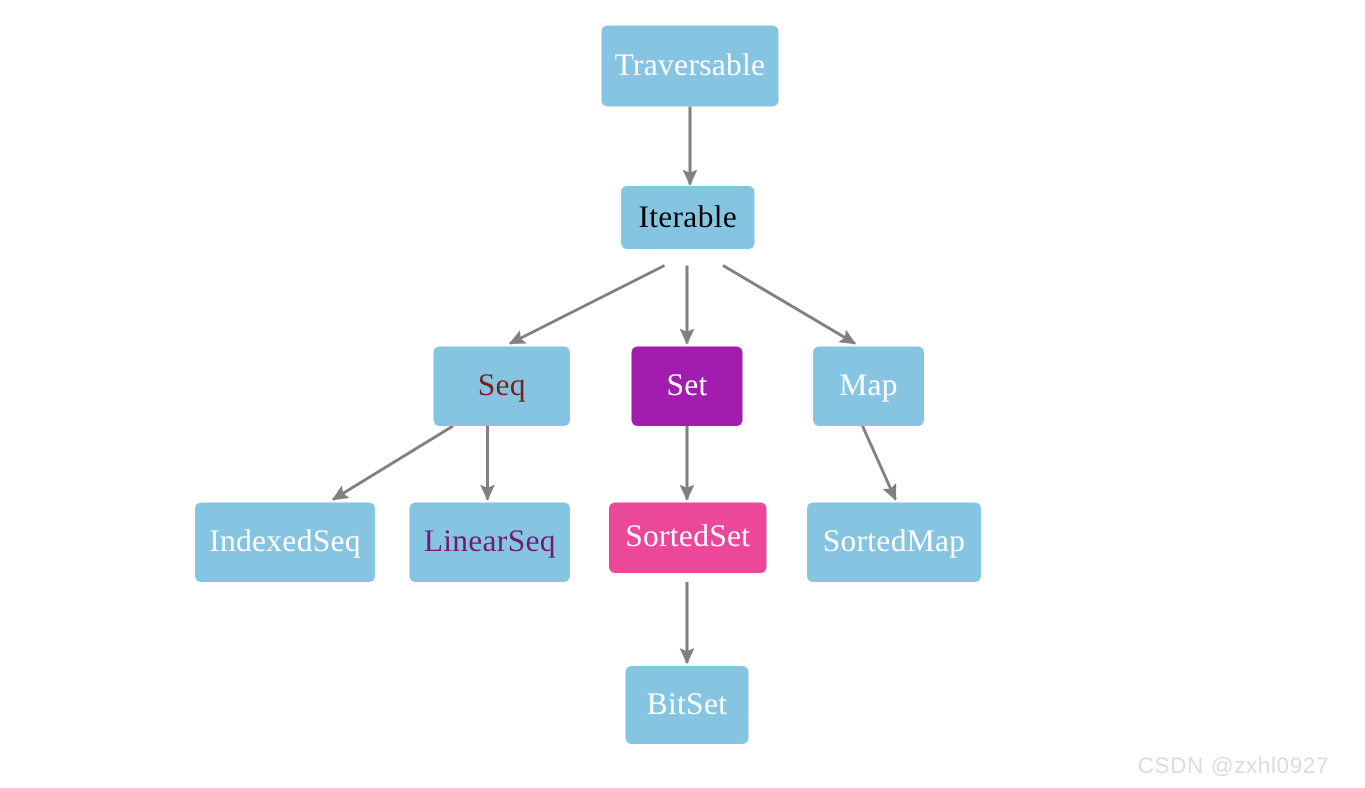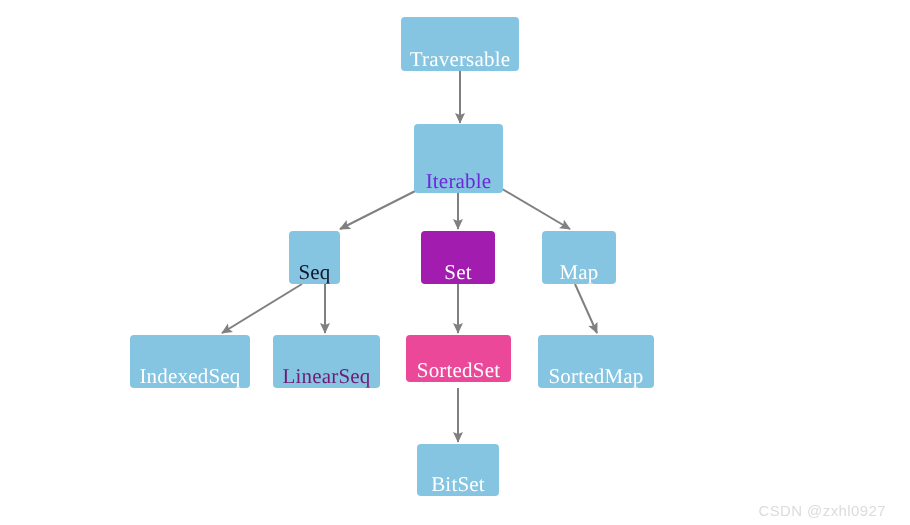--- a/index.html
+++ b/index.html
@@ -27,21 +27,21 @@
     width: 910px;
     height: 525px;
     pointer-events: none;
   }
   .node {
     position: absolute;
     box-sizing: border-box;
     background: #85c5e1;
     border-radius: 4px;
     display: flex;
-    align-items: flex-end;
+    align-items: center;
     justify-content: center;
     color: #ffffff;
     font-size: 21px;
     line-height: 1;
     letter-spacing: 0.2px;
     white-space: nowrap;
     text-rendering: geometricPrecision;
   }
   .node-label {
     display: block;
@@ -81,24 +81,24 @@
         <line x1="458" y1="284" x2="458" y2="333" stroke="#808080" marker-end="url(#arrowhead)"></line>
         <line x1="575" y1="284" x2="597" y2="333" stroke="#808080" marker-end="url(#arrowhead)"></line>
         <line x1="458" y1="388" x2="458" y2="442" stroke="#808080" marker-end="url(#arrowhead)"></line>
       </g>
   </svg>
 
   <div id="node-layer">
       <div class="node" style="left: 401px; top: 17px; width: 118px; height: 54px; background: rgb(133, 197, 225); color: rgb(255, 255, 255);">
         <span class="node-label">Traversable</span>
       </div>
-      <div class="node" style="left: 414px; top: 124px; width: 89px; height: 69px; background: rgb(133, 197, 225); color: #6d28d9;">
+      <div class="node" style="left: 414px; top: 124px; width: 89px; height: 42px; background: rgb(133, 197, 225); color: #000000;">
         <span class="node-label">Iterable</span>
       </div>
-      <div class="node" style="left: 289px; top: 231px; width: 51px; height: 53px; background: rgb(133, 197, 225); color: #0f172a;">
+      <div class="node" style="left: 289px; top: 231px; width: 91px; height: 53px; background: rgb(133, 197, 225); color: #7f1d1d;">
         <span class="node-label">Seq</span>
       </div>
       <div class="node" style="left: 421px; top: 231px; width: 74px; height: 53px; background: #a21caf; color: rgb(255, 255, 255);">
         <span class="node-label">Set</span>
       </div>
       <div class="node" style="left: 542px; top: 231px; width: 74px; height: 53px; background: rgb(133, 197, 225); color: rgb(255, 255, 255);">
         <span class="node-label">Map</span>
       </div>
       <div class="node" style="left: 130px; top: 335px; width: 120px; height: 53px; background: rgb(133, 197, 225); color: rgb(255, 255, 255);">
         <span class="node-label">IndexedSeq</span>

